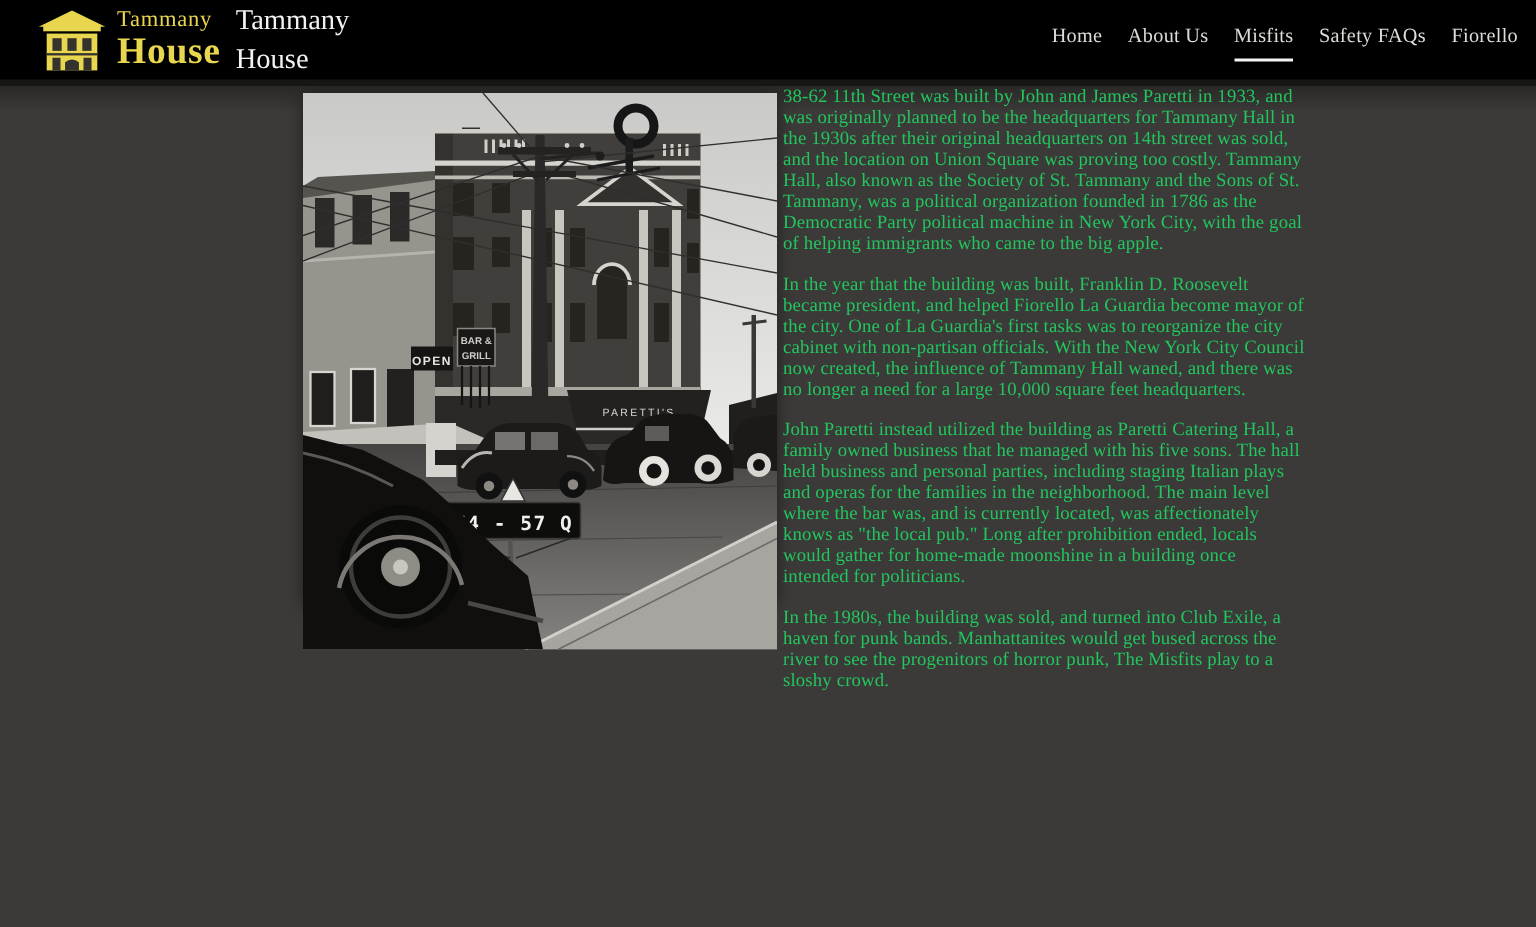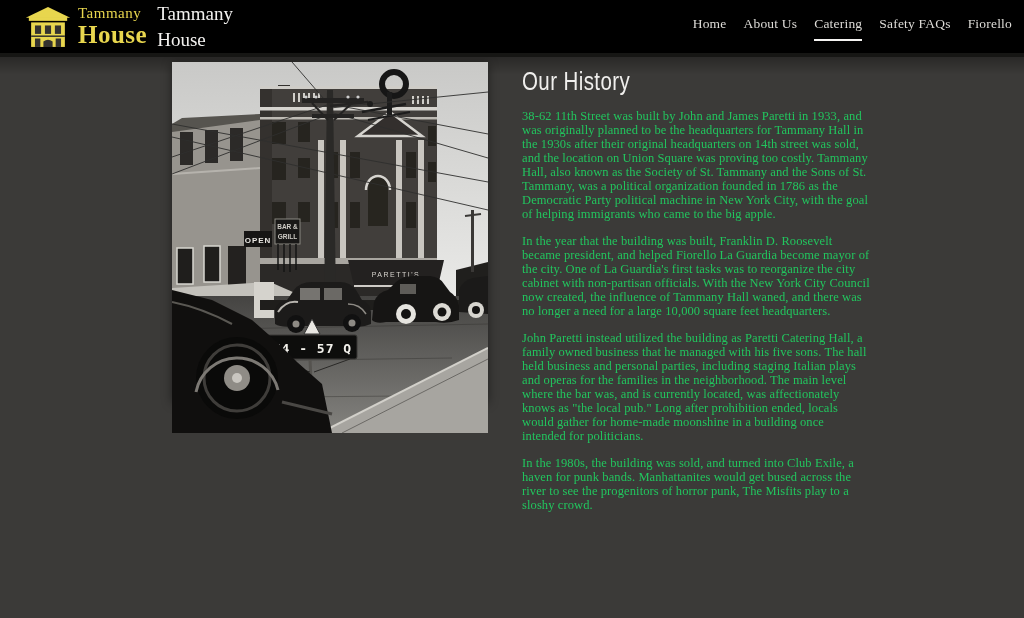--- a/index.html
+++ b/index.html
@@ -26,21 +26,21 @@
   }
   .nav a.active { border-bottom-color:#f5f4f2; }
 
   
   .content { position:relative; height:557px; background:#3b3a38; }
   .content::before {
     content:""; position:absolute; left:0; top:0; right:0; height:18px;
     background:linear-gradient(rgba(0,0,0,.30), rgba(0,0,0,0)); pointer-events:none;
   }
   .photo {
-    position:absolute; left:172px; top:5px; width:316px; height:339px;
+    position:absolute; left:202px; top:5px; width:316px; height:339px;
     box-shadow:0 2px 10px rgba(0,0,0,.45);
     text-align:right;
   }
   .photo svg { display:block; width:316px; height:371px; }
 
   .history-col { position:absolute; left:522px; top:0; width:348px; }
   .history-heading {
     color:#f0efed; font-family:"Liberation Sans", sans-serif; font-weight:400;
     font-size:25px; line-height:28px; margin:10px 0 14px 0;
   }
@@ -74,21 +74,21 @@
       <span class="l2">House</span>
     </span>
   </div>
   <div class="site-title">
     <span>Tammany</span>
     <span>House</span>
   </div>
   <nav class="nav">
     <a>Home</a>
     <a>About Us</a>
-    <a class="active">Catering</a>
+    <a class="active">Misfits</a>
     <a>Safety FAQs</a>
     <a>Fiorello</a>
   </nav>
 </div>
 
 <div class="content">
 
   <div class="photo">
     <svg viewBox="0 0 316 371" preserveAspectRatio="none">
       <defs>
@@ -278,21 +278,18 @@
         <circle cx="65" cy="316" r="33" fill="none" stroke="#3f3d3a" stroke-width="3"></circle>
         <circle cx="65" cy="316" r="13" fill="#8f8c86"></circle>
         <circle cx="65" cy="316" r="5" fill="#c9c6c0"></circle>
         <path d="M24,330 A42,42 0 0 1 106,328" stroke="#7c7974" stroke-width="3" fill="none"></path>
         <line x1="110" y1="340" x2="160" y2="352" stroke="#4a4845" stroke-width="3"></line>
       </g>
     </svg>
   </div>
 
   <div class="history-col">
-    <h1 class="history-heading">
-      <span class="squeeze">Our History</span>
-    </h1>
     <p>38-62 11th Street was built by John and James Paretti in 1933, and was originally planned to be the headquarters for Tammany Hall in the 1930s after their original headquarters on 14th street was sold, and the location on Union Square was proving too costly. Tammany Hall, also known as the Society of St. Tammany and the Sons of St. Tammany, was a political organization founded in 1786 as the Democratic Party political machine in New York City, with the goal of helping immigrants who came to the big apple.</p>
     <p>In the year that the building was built, Franklin D. Roosevelt became president, and helped Fiorello La Guardia become mayor of the city. One of La Guardia's first tasks was to reorganize the city cabinet with non-partisan officials. With the New York City Council now created, the influence of Tammany Hall waned, and there was no longer a need for a large 10,000 square feet headquarters.</p>
     <p>John Paretti instead utilized the building as Paretti Catering Hall, a family owned business that he managed with his five sons. The hall held business and personal parties, including staging Italian plays and operas for the families in the neighborhood. The main level where the bar was, and is currently located, was affectionately knows as "the local pub." Long after prohibition ended, locals would gather for home-made moonshine in a building once intended for politicians.</p>
     <p>In the 1980s, the building was sold, and turned into Club Exile, a haven for punk bands. Manhattanites would get bused across the river to see the progenitors of horror punk, The Misfits play to a sloshy crowd.</p>
   </div>
 </div>
 
 </body></html>

